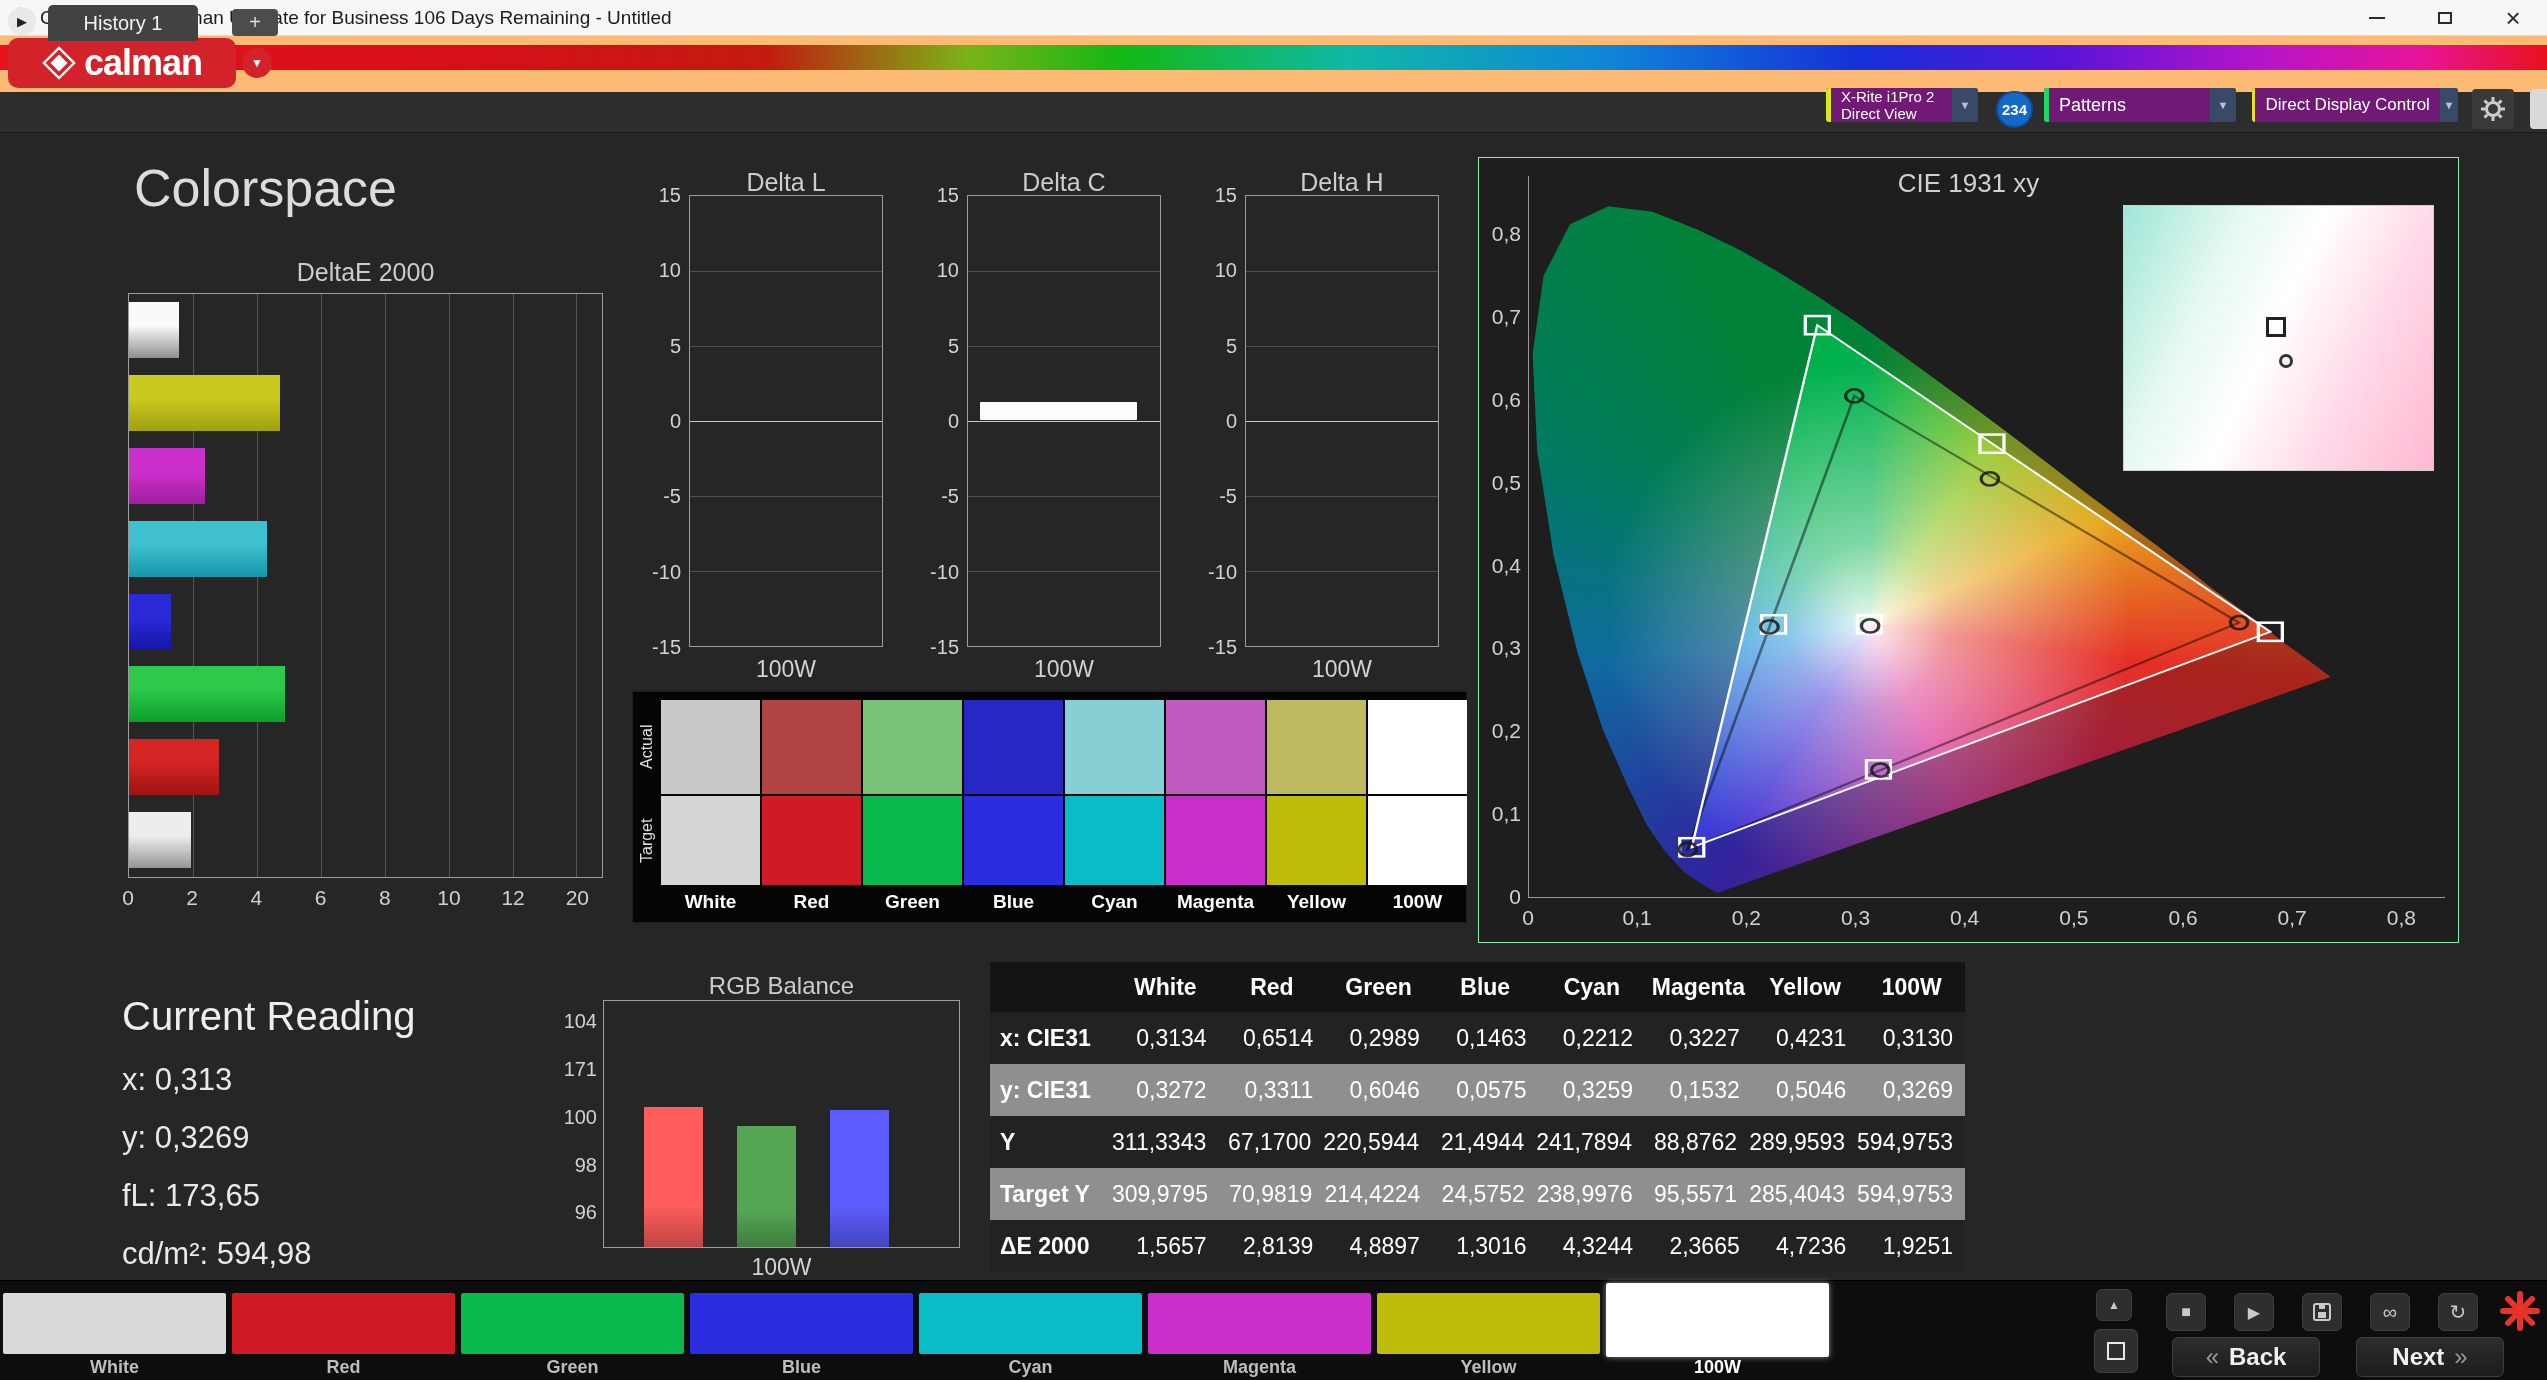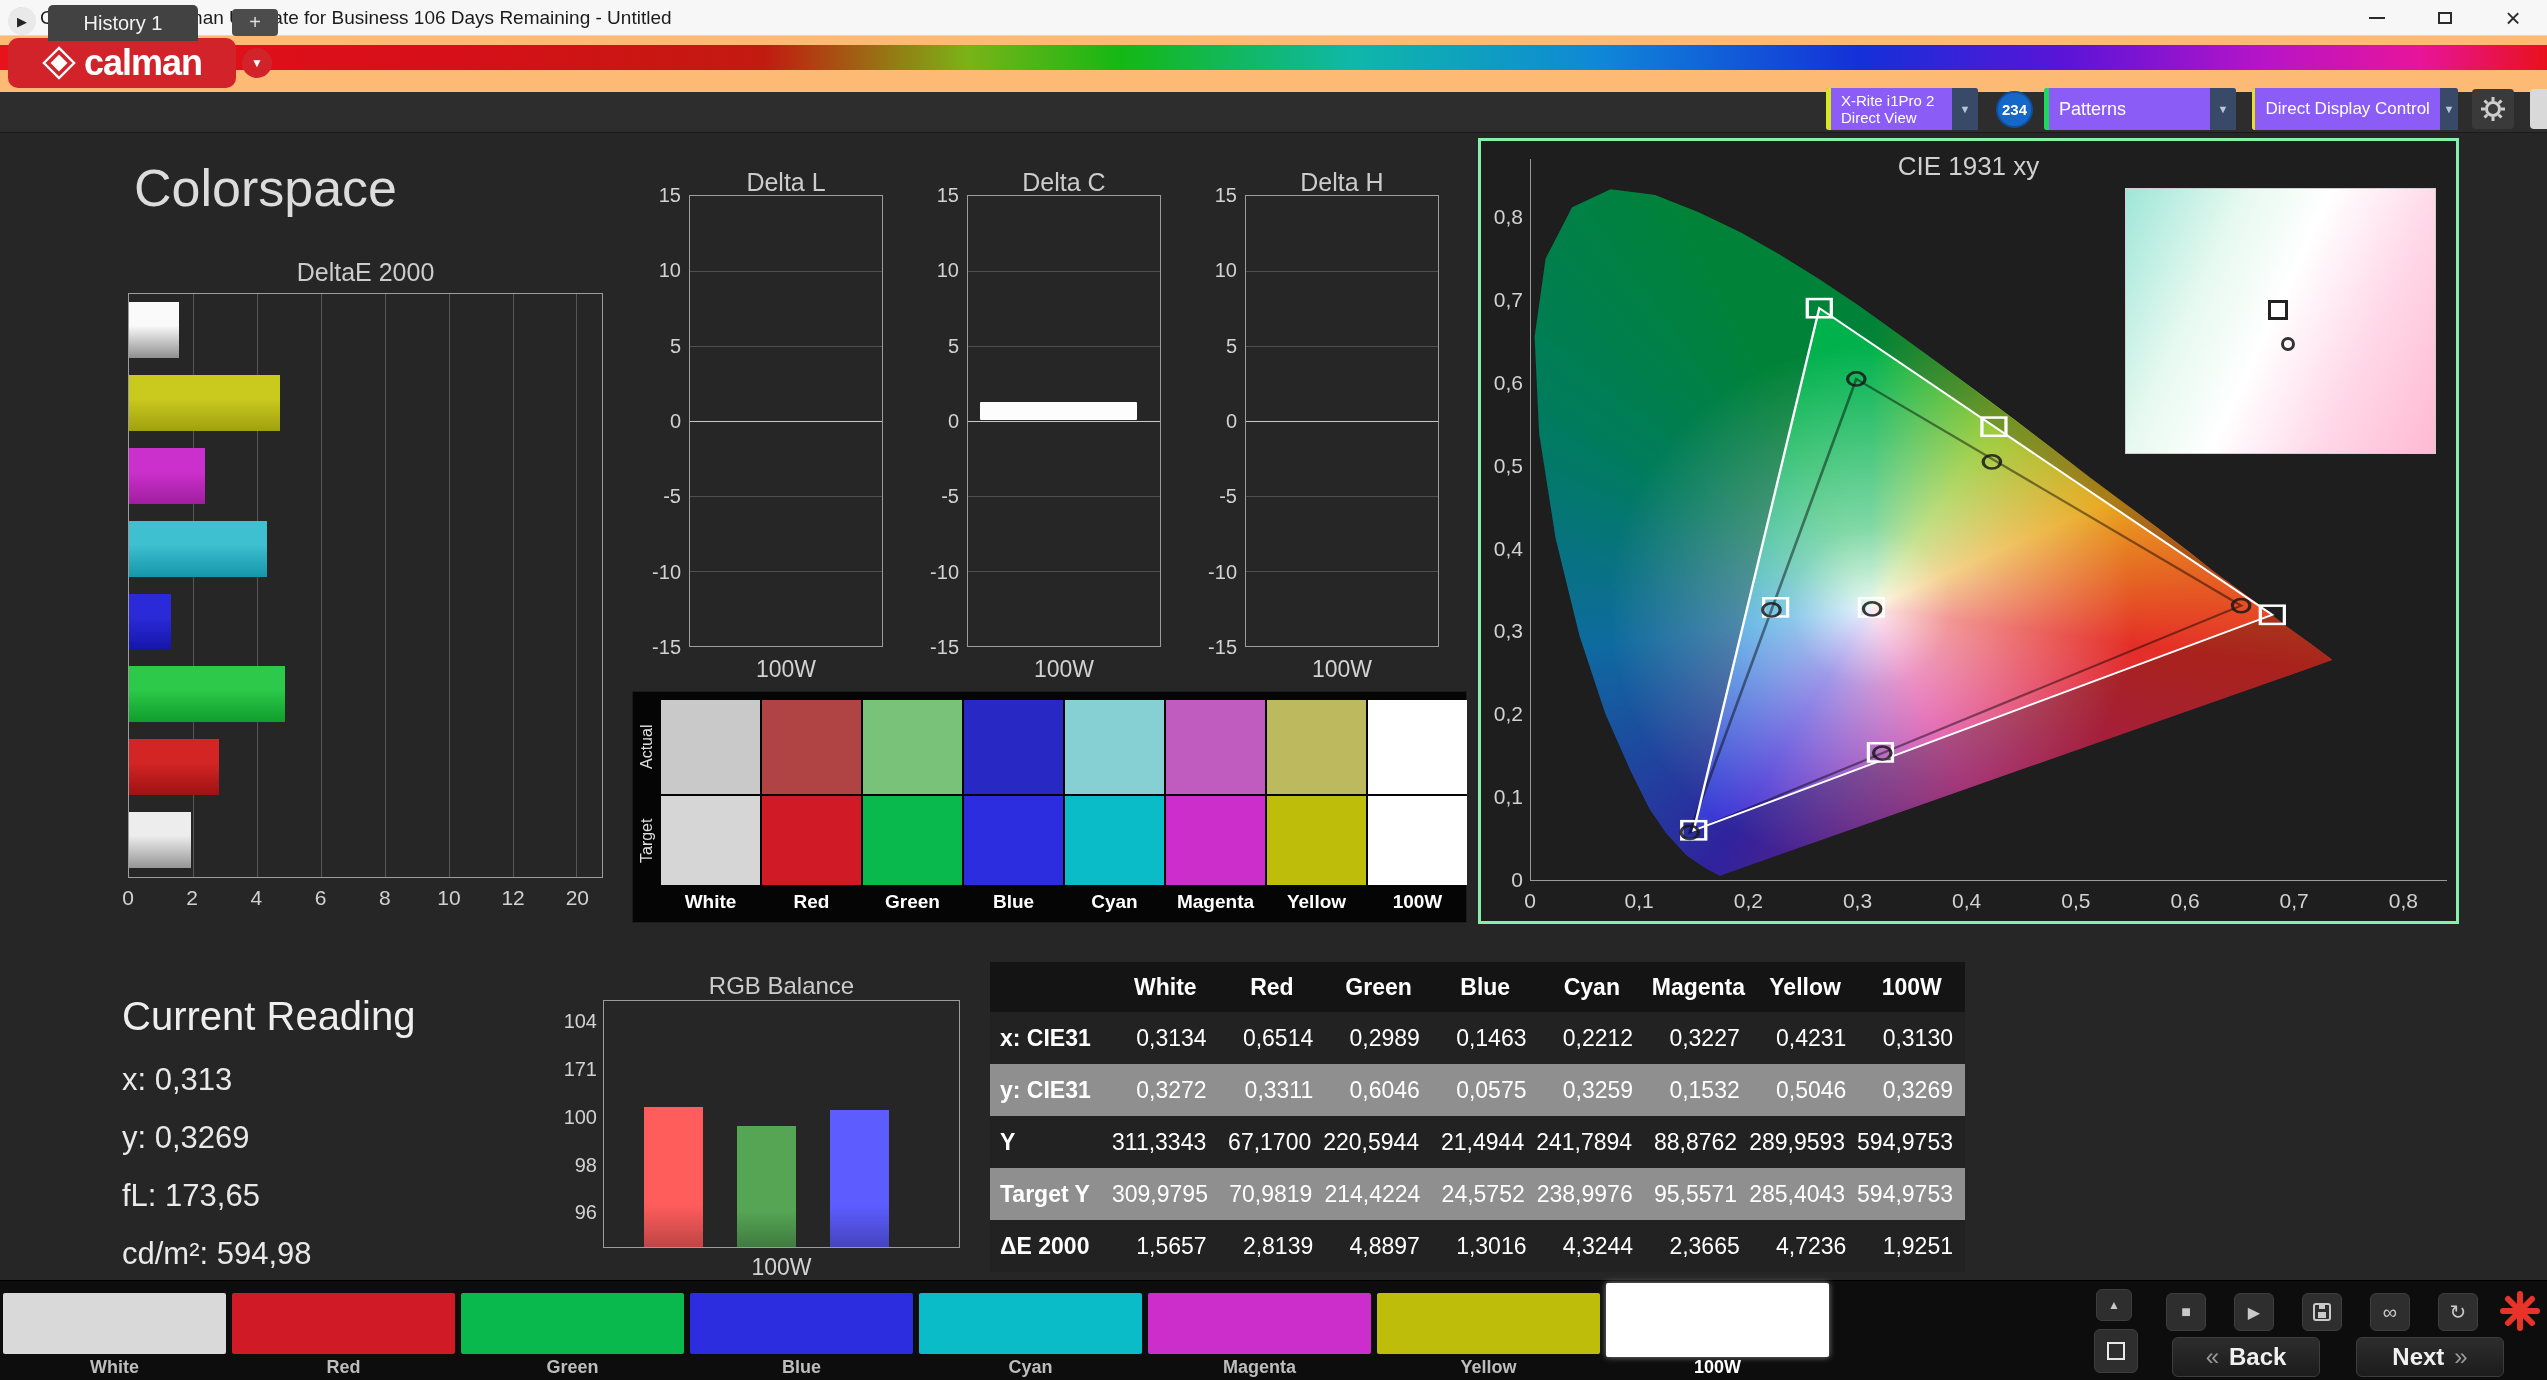--- a/index.html
+++ b/index.html
@@ -32,21 +32,21 @@
   
   .tabbar{position:absolute;left:0;top:92px;width:2547px;height:41px;background:#2d2d2d;border-bottom:1px solid #1a1a1a}
   .navcircle{position:absolute;left:8px;top:7px;width:28px;height:28px;border-radius:50%;background:#e9e9e9;
              color:#222;display:flex;align-items:center;justify-content:center;font-size:13px}
   .tab{position:absolute;left:48px;top:5px;height:36px;min-width:150px;background:#424242;border-radius:5px 5px 0 0;
        display:flex;align-items:center;justify-content:center;font-size:20px;color:#f2f2f2;padding:0 22px}
   .tabadd{position:absolute;left:232px;top:9px;width:46px;height:27px;background:#4c4c4c;border-radius:4px;
           color:#ddd;font-size:20px;display:flex;align-items:center;justify-content:center}
 
   
-  .ddl{position:absolute;height:42px;top:88px;background:#8b5cf6;border-radius:3px;display:flex;align-items:stretch;color:#fff}
+  .ddl{position:absolute;height:34px;top:88px;background:#701a75;border-radius:3px;display:flex;align-items:stretch;color:#fff}
   .ddl .stripe{width:5px;border-radius:3px 0 0 3px}
   .ddl .body{flex:1;display:flex;flex-direction:column;justify-content:center;padding:0 10px;white-space:nowrap}
   .ddl .chev{width:26px;background:#394a68;display:flex;align-items:center;justify-content:center;
              color:#b9c4d8;font-size:11px;border-radius:0 3px 3px 0}
   .badge{position:absolute;left:1996px;top:91px;width:37px;height:37px;border-radius:50%;background:#1668c8;
          border:2px solid #0d4f9e;color:#fff;font-size:15px;font-weight:bold;display:flex;align-items:center;justify-content:center}
   .gearbtn{position:absolute;left:2472px;top:89px;width:42px;height:40px;background:#3a3a3a;border-radius:4px;
            display:flex;align-items:center;justify-content:center}
   .edgepartial{position:absolute;left:2530px;top:89px;width:24px;height:40px;background:#d9d9d9;border-radius:4px}
 
@@ -79,21 +79,21 @@
   .swrot{position:absolute;left:4px;width:20px;display:flex;align-items:center;justify-content:center;
          writing-mode:vertical-rl;transform:rotate(180deg);font-size:16px;color:#e0e0e0}
   .swcols{position:absolute;left:28px;top:8px;display:flex;gap:2px}
   .swcol{width:99px;position:relative}
   .sw{width:99px}
   .sw.actual{height:94px;margin-bottom:2px}
   .sw.target{height:89px}
   .swlabel{margin-top:6px;text-align:center;font-size:19px;font-weight:bold;color:#fff}
 
   
-  .ciepanel{position:absolute;left:1478px;top:138px;width:981px;height:786px;background:#1e1e1e;border:3px solid #86efac}
+  .ciepanel{position:absolute;left:1478px;top:157px;width:981px;height:786px;background:#1e1e1e;border:1px solid #86efac}
   .cietitle{position:absolute;left:0;top:10px;width:100%;text-align:center;font-size:26px;color:#d0d0d0}
   .cie-xaxisline{position:absolute;left:49px;top:739px;width:917px;height:1px;background:#9a9a9a}
   .cie-yaxisline{position:absolute;left:49px;top:18px;width:1px;height:721px;background:#9a9a9a}
   .cie-yticklabels{position:absolute;left:0;top:18px;width:42px;height:721px}
   .cie-ytick{position:absolute;right:0;transform:translateY(-50%);font-size:21px;color:#d2d2d2}
   .cie-xticklabels{position:absolute;left:49px;top:748px;width:917px;height:26px}
   .cie-xtick{position:absolute;transform:translateX(-50%);font-size:21px;color:#d2d2d2}
   .horseshoe{position:absolute;left:49px;top:18px;width:917px;height:721px;
     background:
       radial-gradient(circle at 37.2% 62.2%, rgba(255,255,255,0.92) 0%, rgba(255,255,255,0.5) 11%, rgba(255,255,255,0) 36%),

